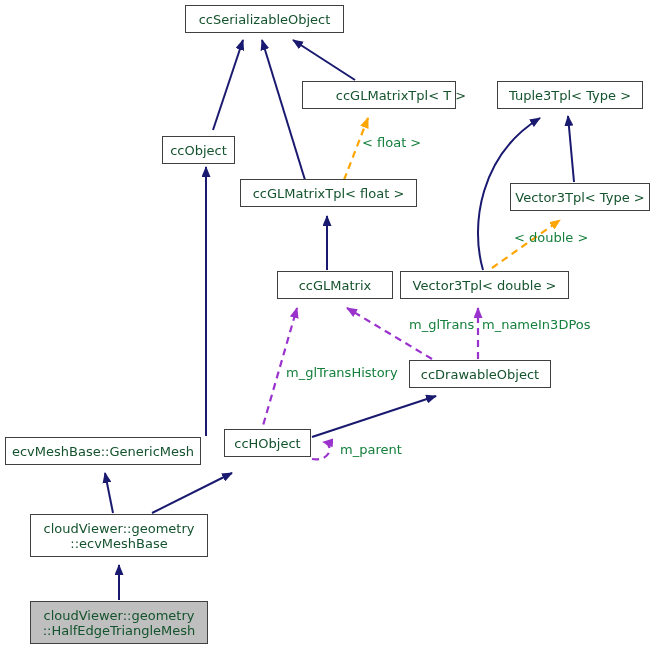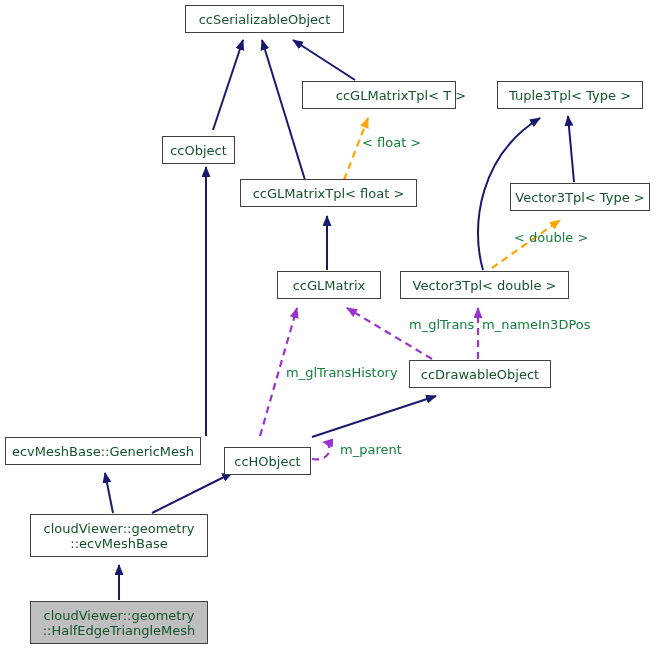--- a/index.html
+++ b/index.html
@@ -143,29 +143,29 @@
   <div class="node" style="left:302px; top:81px; width:154px; height:28px;padding-left:44px;">ccGLMatrixTpl&lt; T &gt;</div>
 
   <div class="node" style="left:497px; top:81px; width:146px; height:28px;">Tuple3Tpl&lt; Type &gt;</div>
 
   <div class="node" style="left:162px; top:136px; width:73px; height:28px;">ccObject</div>
 
   <div class="node" style="left:240px; top:179px; width:177px; height:28px;">ccGLMatrixTpl&lt; float &gt;</div>
 
   <div class="node" style="left:510px; top:183px; width:140px; height:28px;">Vector3Tpl&lt; Type &gt;</div>
 
-  <div class="node" style="left:277px; top:271px; width:104px; height:28px;">ccGLMatrix</div>
+  <div class="node" style="left:277px; top:271px; width:116px; height:28px;">ccGLMatrix</div>
 
   <div class="node" style="left:400px; top:271px; width:169px; height:28px;">Vector3Tpl&lt; double &gt;</div>
 
   <div class="node" style="left:409px; top:360px; width:142px; height:28px;">ccDrawableObject</div>
 
   <div class="node" style="left:5px; top:437px; width:196px; height:28px;">ecvMeshBase::GenericMesh</div>
 
-  <div class="node" style="left:224px; top:447px; width:87px; height:28px;">ccHObject</div>
+  <div class="node" style="left:224px; top:429px; width:87px; height:28px;">ccHObject</div>
 
   <div class="node" style="left:30px; top:514px; width:178px; height:43px;">cloudViewer::geometry
 ::ecvMeshBase</div>
 
   <div class="node highlight" style="left:30px; top:601px; width:178px; height:43px;">cloudViewer::geometry
 ::HalfEdgeTriangleMesh</div>
 
   <div class="edge-label" style="left:362px; top:136px;">&lt; float &gt;</div>
 
   <div class="edge-label" style="left:514px; top:231px;">&lt; double &gt;</div>

